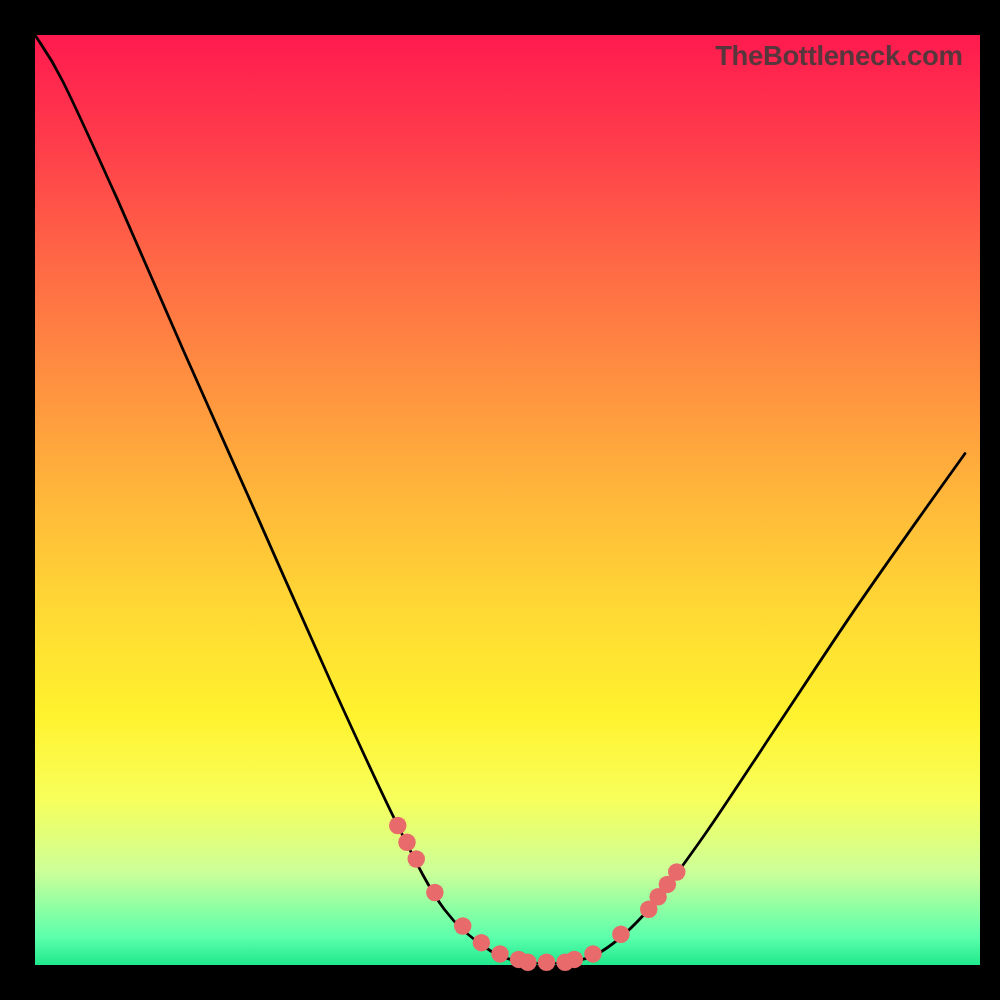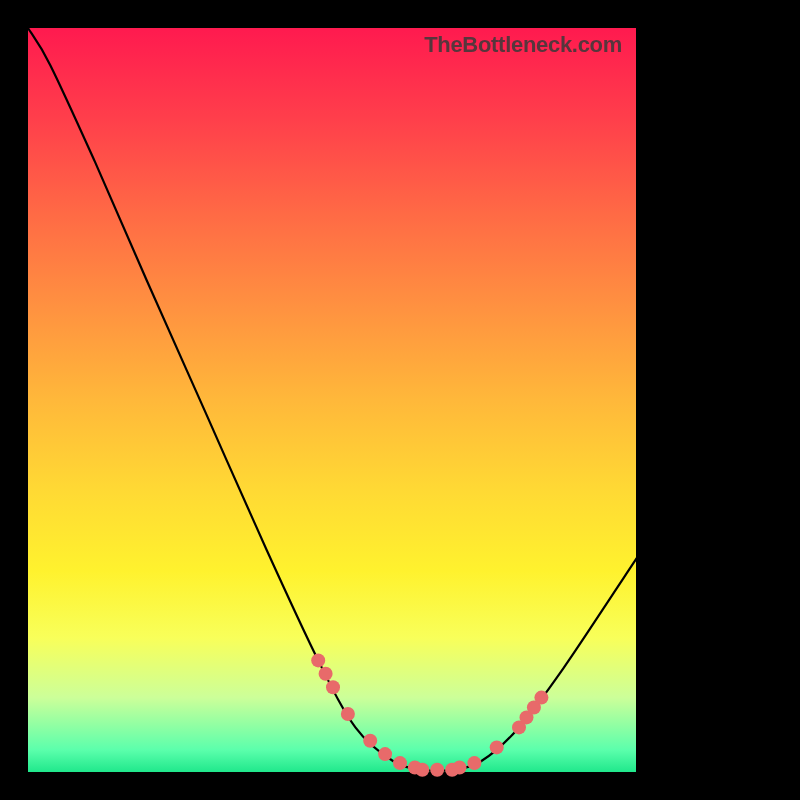--- a/index.html
+++ b/index.html
@@ -8,21 +8,21 @@
     width: 800px;
     height: 800px;
     background: #000000;
     overflow: hidden;
     font-family: Arial, Helvetica, sans-serif;
   }
   .frame {
     position: absolute;
     left: 28px;
     top: 28px;
-    width: 608px;
+    width: 756px;
     height: 744px;
     background: linear-gradient(to bottom,
       #ff1a4f 0%,
       #ff3e4b 12%,
       #ff6a45 25%,
       #ff9340 38%,
       #ffb83a 50%,
       #ffd934 62%,
       #fff22e 73%,
       #f8ff5a 82%,

